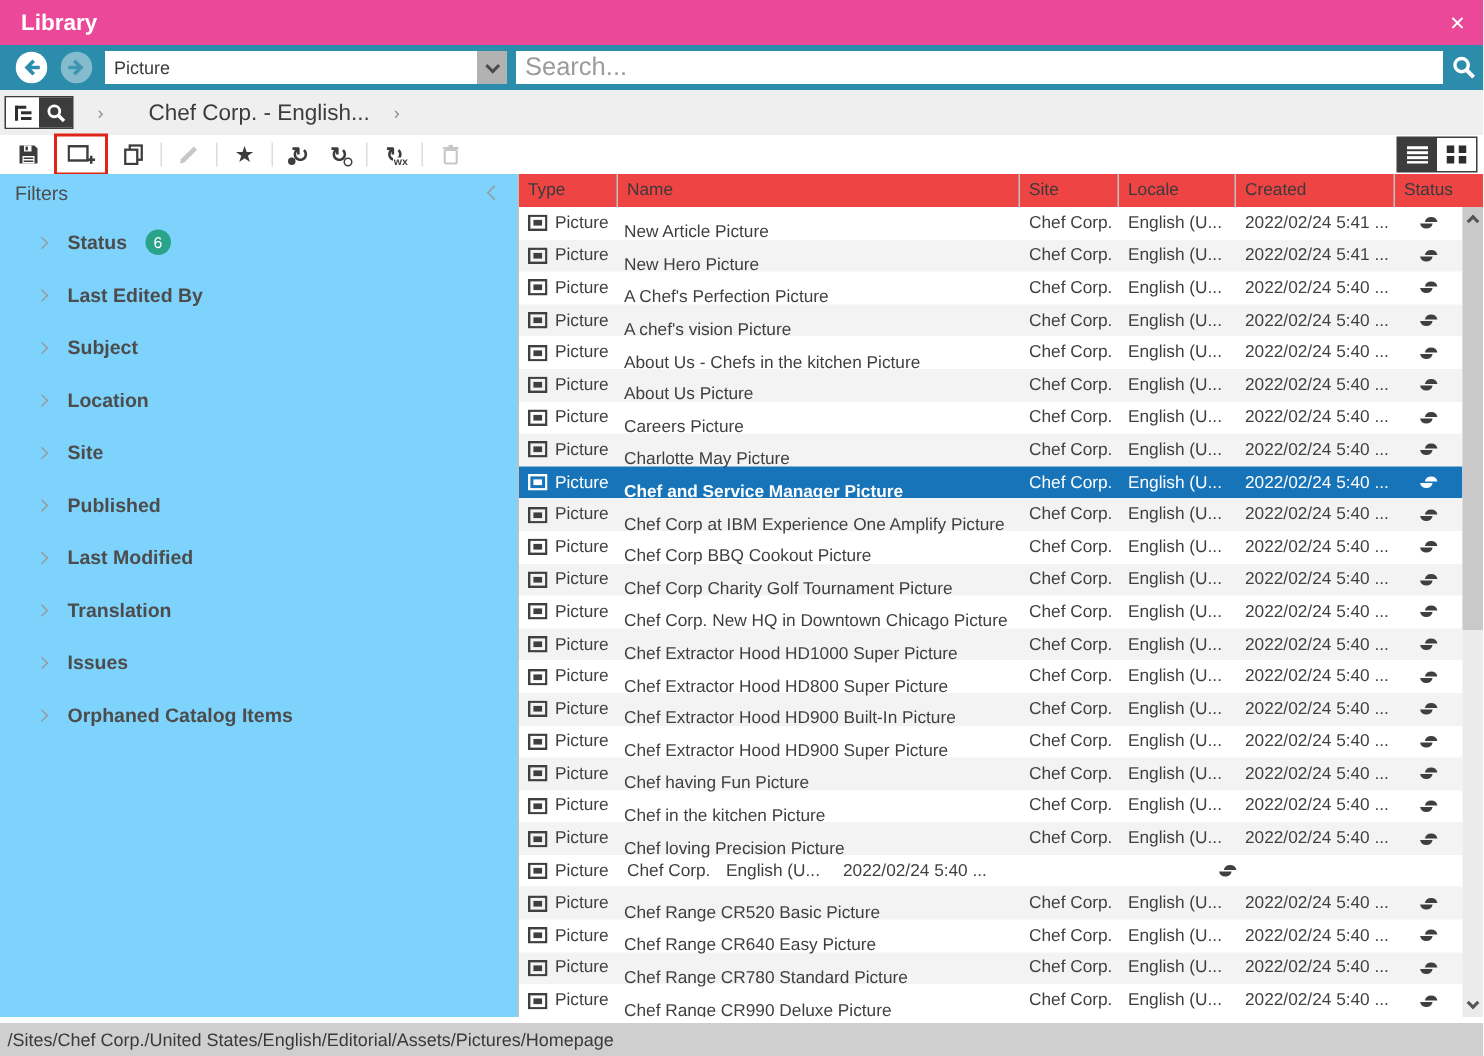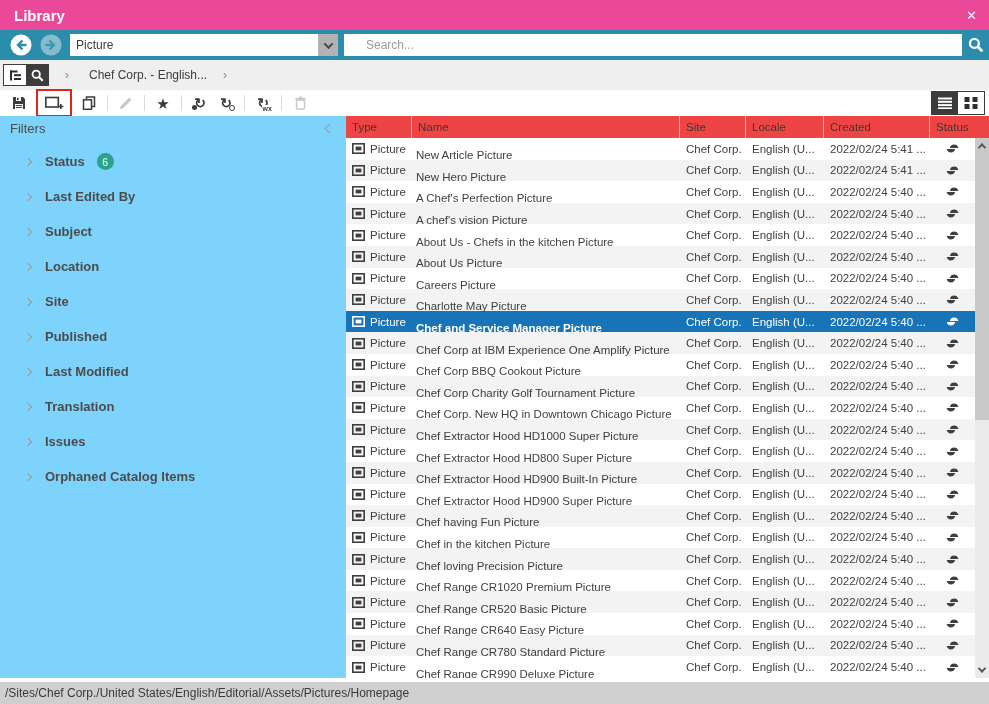--- a/index.html
+++ b/index.html
@@ -15,34 +15,34 @@
 
   
   .navbar { height:30px; background:#2b8cab; display:flex; align-items:center; padding-left:10px; flex:0 0 auto; }
   .navbtn { width:22px; height:22px; margin-right:8px; flex:0 0 auto; }
   .combo { width:268px; height:22px; background:#fff; display:flex; align-items:stretch; }
   .combo input { flex:1; border:0; outline:none; font-size:12px; padding-left:6px; color:#3c3c3c;
                  font-family:"Liberation Sans",sans-serif; }
   .combo .drop { width:20px; background:#b2b2b2; display:flex; align-items:center; justify-content:center; }
   .chev-down { width:7px; height:7px; border-right:2px solid #4a4a4a; border-bottom:2px solid #4a4a4a;
                transform:rotate(45deg) translate(-1px,-1px); }
-  .searchbox { width:618px; height:22px; margin-left:6px; border:0; outline:none; padding-left:22px;
-               font-size:12px; color:#3c3c3c; font-family:"Liberation Sans",sans-serif; }
+  .searchbox { width:618px; height:22px; margin-left:6px; border:0; outline:none; padding-left:6px;
+               font-size:17px; color:#3c3c3c; font-family:"Liberation Sans",sans-serif; }
   .searchbox::placeholder { color:#9b9b9b; }
   .nav-search-btn { width:22px; height:22px; margin-left:3px; display:flex; align-items:center;
                     justify-content:center; color:#fff; }
 
   
   .crumbbar { height:30px; background:#efefef; display:flex; align-items:center; padding-left:3px; flex:0 0 auto; }
   .toggle-pair { display:flex; border:1px solid #3c3c3c; }
   .toggle { width:22px; height:20px; display:flex; align-items:center; justify-content:center; }
   .toggle.light { background:#fff; color:#2d2d2d; }
   .toggle.dark { background:#3c3c3c; color:#fff; }
   .crumb-chev { color:#8a8a8a; margin:0 0 0 16px; }
-  .crumb-item { margin-left:20px; color:#3c3c3c; font-size:12px; }
+  .crumb-item { margin-left:30px; color:#3c3c3c; font-size:15px; }
   .crumb-chev2 { color:#8a8a8a; margin-left:16px; }
 
   
   .toolbar { height:26px; background:#fff; display:flex; align-items:center; padding:0 4px 0 6px; flex:0 0 auto; }
   .tbtn { min-width:22px; height:22px; display:flex; align-items:center; justify-content:center;
           color:#3c3c3c; margin:0 2px; position:relative; }
   .tbtn.disabled { color:#c7c7c7; }
   .sep { width:1px; height:16px; background:#dcdcdc; margin:0 5px; flex:0 0 auto; }
   .redbox { border:2px solid #e02417; padding:1px 3px; margin:0 4px; display:flex; align-items:center; }
   .glyph { font-size:15px; line-height:1; }
@@ -734,21 +734,20 @@
           </div>
 
           <div class="row">
             <span class="td c-type">
               <svg width="13" height="11" viewBox="0 0 13 11">
                 <rect x="0.8" y="0.8" width="11.4" height="9.4" fill="none" stroke="currentColor" stroke-width="1.6"></rect>
                 <rect x="3.6" y="3.6" width="5.8" height="3.8" fill="currentColor"></rect>
               </svg>
               <span>Picture</span>
             </span>
-            <span class="td c-name">Chef Range CR1020 Premium Picture</span>
             <span class="td c-site">Chef Corp.</span>
             <span class="td c-locale">English (U...</span>
             <span class="td c-created">2022/02/24 5:40 ...</span>
             <span class="td c-status">
               <svg width="13" height="13" viewBox="0 0 13 13" fill="currentColor">
                 <path d="M3.9 6 A4.3 4.3 0 0 1 12.3 6 Z"></path>
                 <path d="M0.7 7 A4.3 4.3 0 0 0 9.1 7 Z"></path>
               </svg>
             </span>
           </div>

